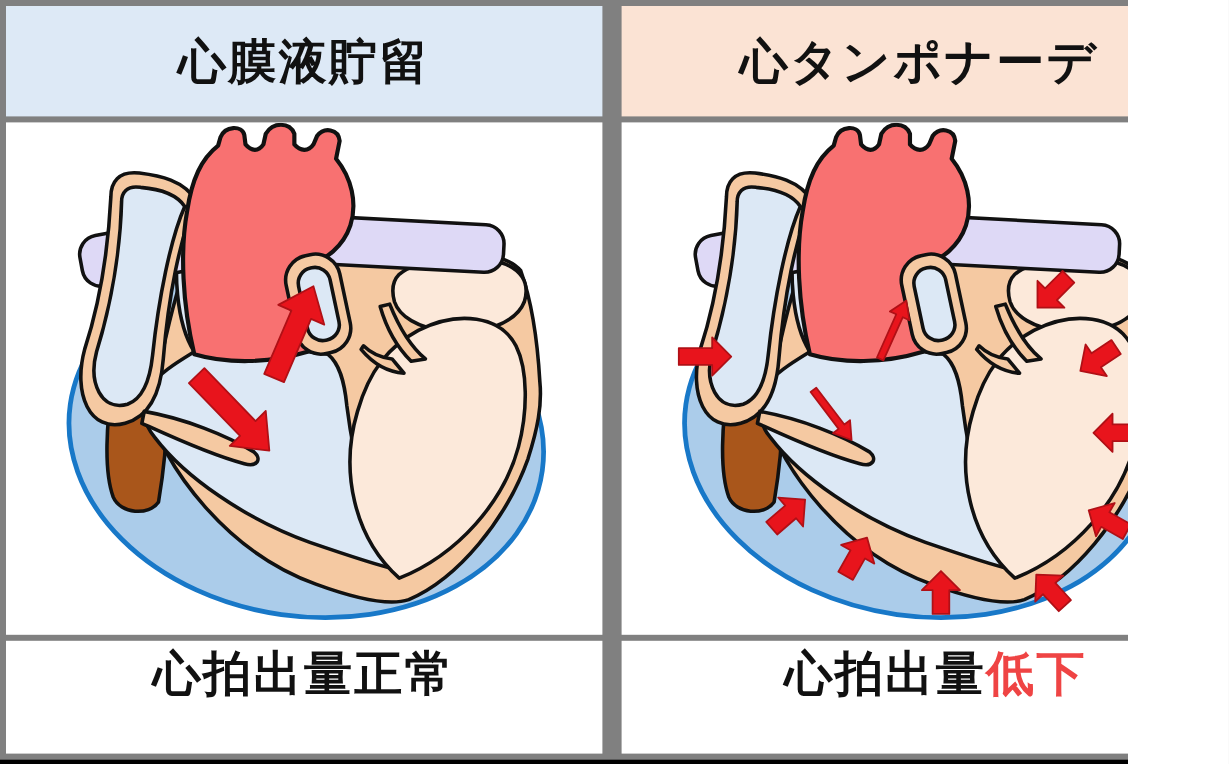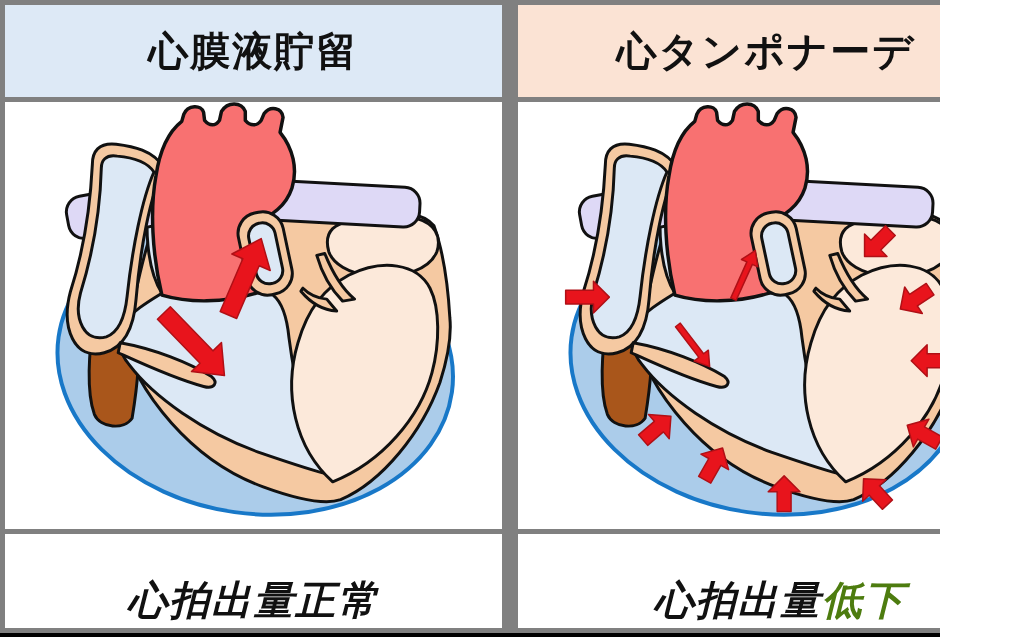--- a/index.html
+++ b/index.html
@@ -9,22 +9,22 @@
         border:5px solid var(--border-gray);background:var(--border-gray);
         display:grid;grid-template-columns:1fr 1fr;grid-template-rows:92px 1fr 94px;
         column-gap:16px;row-gap:5px;}
   .black-strip{position:absolute;left:0;bottom:0;width:1024px;height:4px;background:#000;}
   .header-cell{display:flex;align-items:center;justify-content:center;
                font-weight:bold;font-size:40px;color:var(--text-black);letter-spacing:2px;}
   .header-cell.left{background:var(--header-left-bg);}
   .header-cell.right{background:var(--header-right-bg);text-align:right;}
   .diagram-cell{background:#fff;position:relative;overflow:hidden;}
   .diagram-cell svg{position:absolute;left:0;top:0;width:100%;height:100%;}
-  .caption-cell{background:#fff;display:flex;align-items:flex-end;justify-content:center;
-                font-weight:bold;font-size:40px;letter-spacing:2px;font-style:italic;}
+  .caption-cell{background:#fff;display:flex;align-items:flex-start;justify-content:center;
+                font-weight:bold;font-size:40px;letter-spacing:2px;}
   
   .effusion{fill:var(--effusion-fill);stroke:var(--effusion-stroke);stroke-width:4;}
   .lavender{fill:var(--vessel-lavender);stroke:var(--outline-black);stroke-width:3;stroke-linejoin:round;}
   .brown{fill:var(--vessel-brown);stroke:var(--outline-black);stroke-width:3;stroke-linejoin:round;}
   .wall{fill:var(--heart-wall);stroke:var(--outline-black);stroke-width:3;stroke-linejoin:round;}
   .blood{fill:var(--blood-blue);stroke:var(--outline-black);stroke-width:3;stroke-linejoin:round;}
   .cavity{fill:var(--cavity-cream);stroke:var(--outline-black);stroke-width:3;stroke-linejoin:round;}
   .aorta{fill:var(--aorta-red);stroke:var(--outline-black);stroke-width:3.5;stroke-linejoin:round;}
   .arrow{fill:var(--arrow-red);stroke:#b01016;stroke-width:1.5;stroke-linejoin:round;}
 </style>
@@ -102,17 +102,17 @@
               <polygon points="48,201 76,201 76,210 92,194 76,178 76,187 48,187" class="arrow"></polygon>
             </g>
     </g>
   </svg>
       </div>
     <div class="caption-cell">
         <span style="color: rgb(17, 17, 17);">心拍出量正常</span>
       </div>
     <div class="caption-cell">
         <span style="color: rgb(17, 17, 17); margin-left: 28px;">心拍出量</span>
-        <span style="color: #4d7c0f;">低下</span>
+        <span style="color: #ef4444;">低下</span>
       </div>
   </div>
   <div class="black-strip"></div>
 </div>
 
 </body></html>

